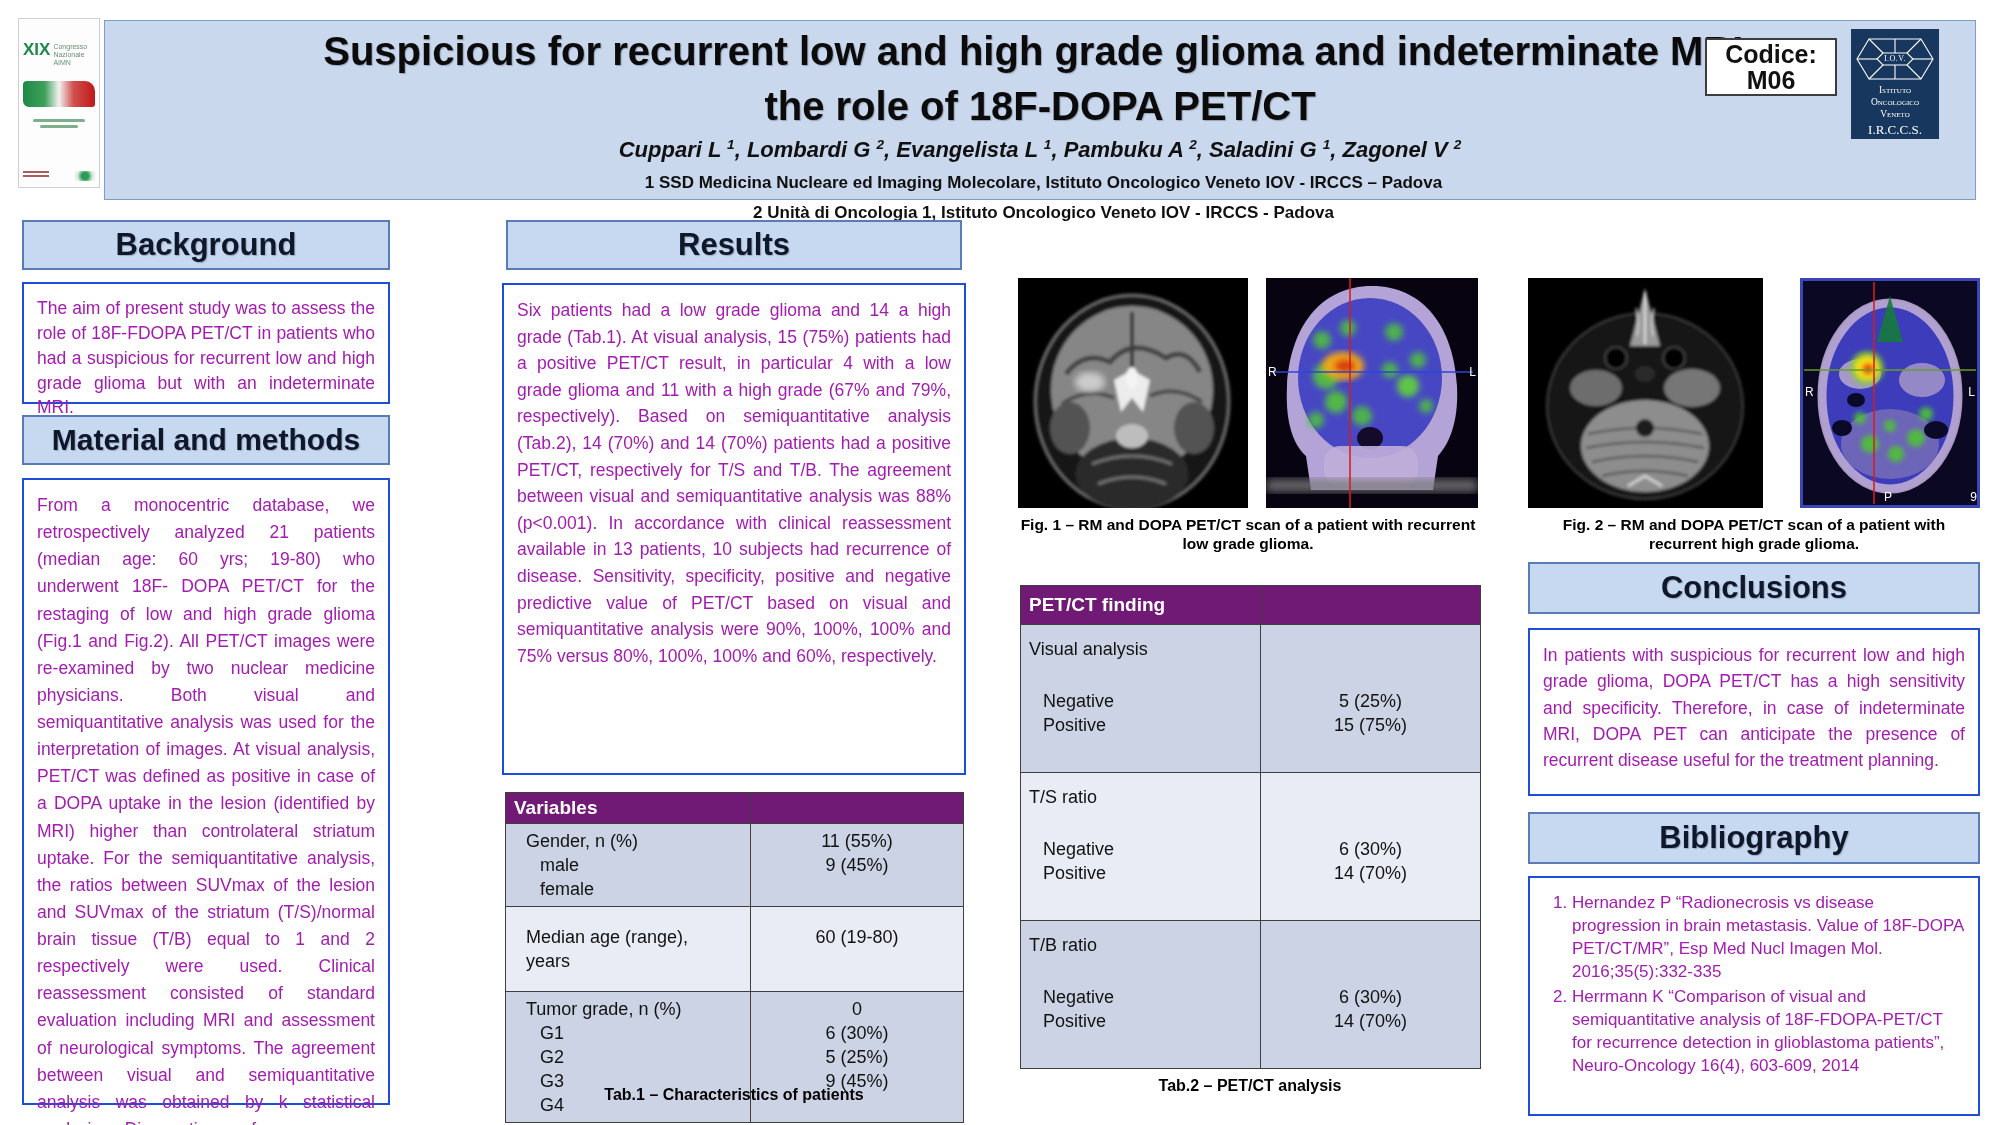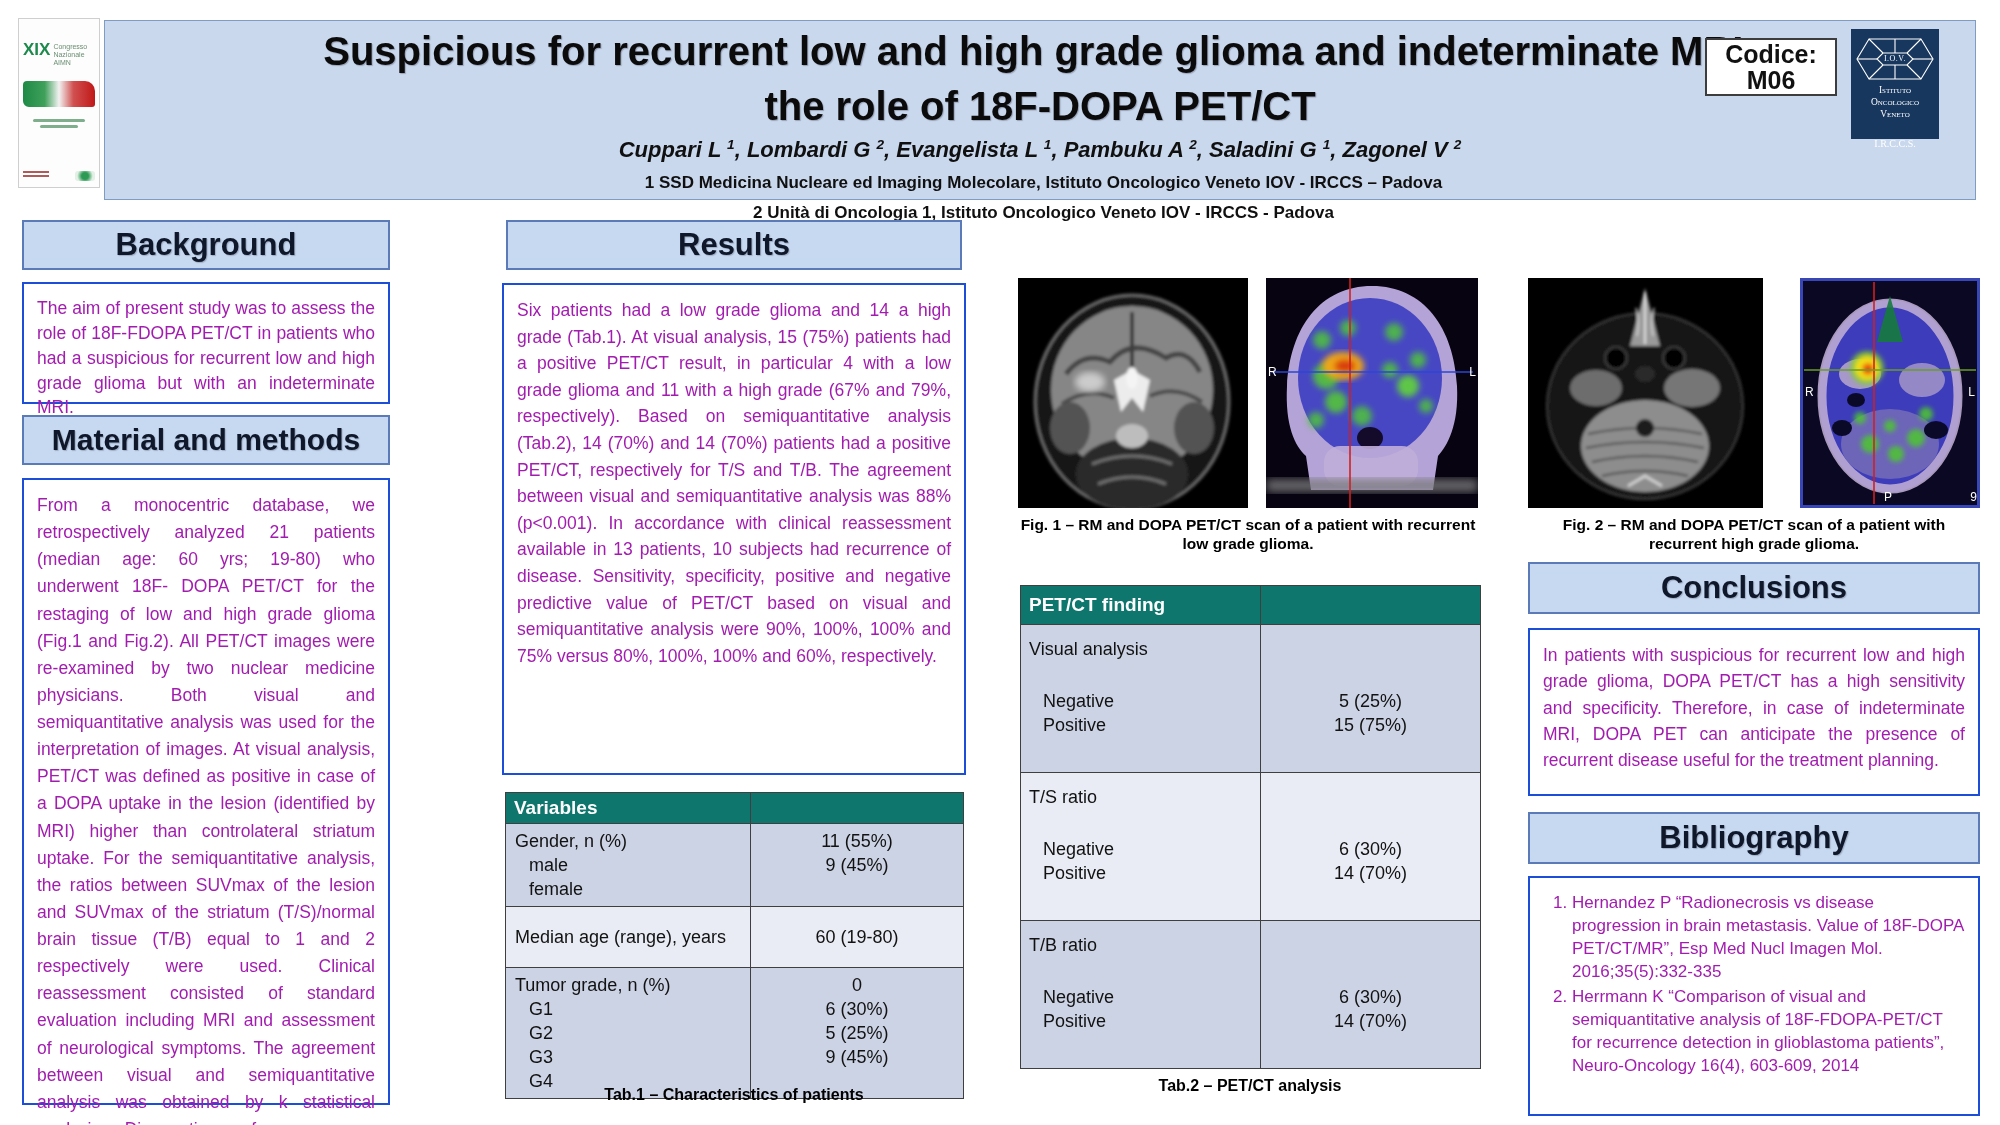--- a/index.html
+++ b/index.html
@@ -44,21 +44,21 @@
     align-items:center; justify-content:center; font-weight:bold; font-size:25px; line-height:1.05;
   }
   .iov-logo {
     position:absolute; right:36px; top:8px; width:88px; height:110px;
     background:#17375e; color:#fff; text-align:center; padding-top:4px;
   }
   .iov-gem-wrap { position:relative; height:52px; }
   .iov-acronym { position:absolute; left:0; right:0; top:21px; font-size:8px; letter-spacing:.5px;
     font-family:"Liberation Serif", serif; }
   .iov-name { font-family:"Liberation Serif", serif; font-variant:small-caps; font-size:9.5px; line-height:1.25; }
-  .iov-rcccs { font-family:"Liberation Serif", serif; font-size:10px; margin-top:17px;text-align:center; }
+  .iov-rcccs { font-family:"Liberation Serif", serif; font-size:13px; margin-top:1px;text-align:center; }
 
   
   .section-header {
     position:absolute; background:#c6d9f1; border:2px solid #5a7ab8;
     display:flex; align-items:center; justify-content:center;
     font-weight:bold; font-size:31px; color:#0f172a; text-shadow:1px 1px 1px rgba(70,70,90,.3);
   }
   .text-box {
     position:absolute; background:#fff; border:2px solid #1d4ed8;
     padding:12px 13px; font-size:17.5px; line-height:1.5; text-align:justify; color:#a21caf;
@@ -66,24 +66,24 @@
   .fig-caption {
     position:absolute; text-align:center; font-weight:bold; font-size:15.5px; line-height:1.25; color:#000;
   }
   .tab-caption {
     position:absolute; text-align:center; font-weight:bold; font-size:16px; color:#000;
   }
 
   
   table.data { position:absolute; border-collapse:collapse; table-layout:fixed; font-size:18px; color:#121212; }
   table.data td { border:1.6px solid #3f3f3f; vertical-align:top; }
-  .th-cell { background:#0f766e; color:#fff; font-weight:bold; font-size:19px; padding:4px 8px;margin-left:31px; }
+  .th-cell { background:#701a75; color:#fff; font-weight:bold; font-size:19px; padding:4px 8px;margin-left:31px; }
   .row-dark td { background:#ccd3e4; }
   .row-light td { background:#e9ecf4; }
-  .cell-pad { padding:5px 9px; }
+  .cell-pad { padding:5px 20px; }
   .line { line-height:24px; }
   .indent { padding-left:14px; }
   .val-col { text-align:center; }
   .t2-title { line-height:24px; margin-bottom:28px; }
   .t2-cell { padding:12px 8px; }
 
   
   .scan { position:absolute; overflow:hidden; }
   .scan svg { display:block; }
   .scan-label { position:absolute; color:#fff; font-size:12px; line-height:1; }

